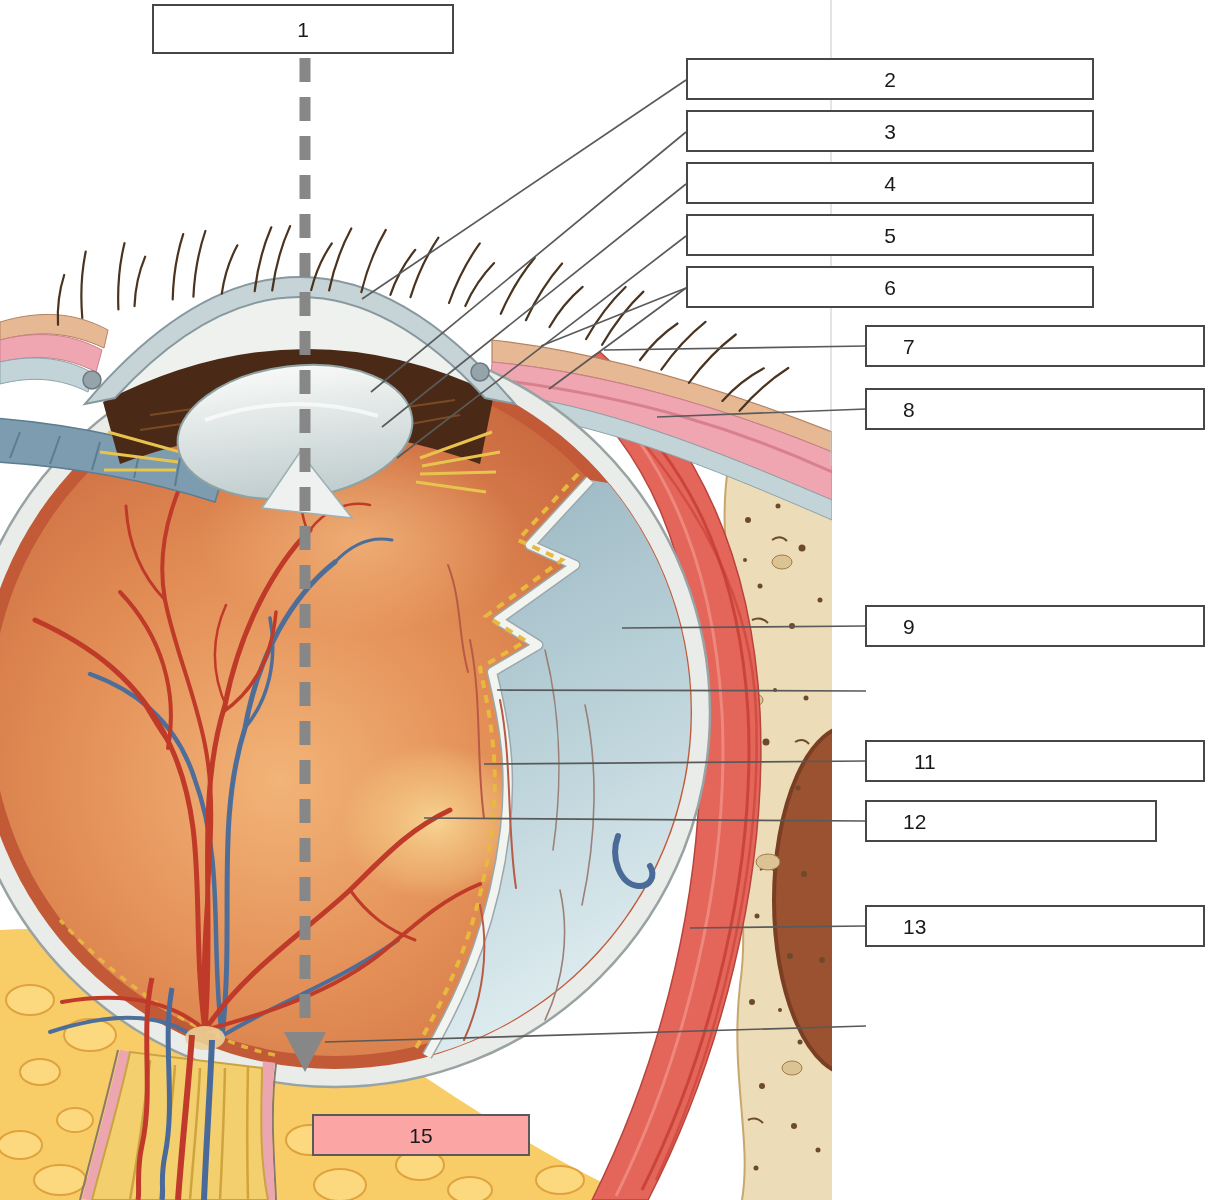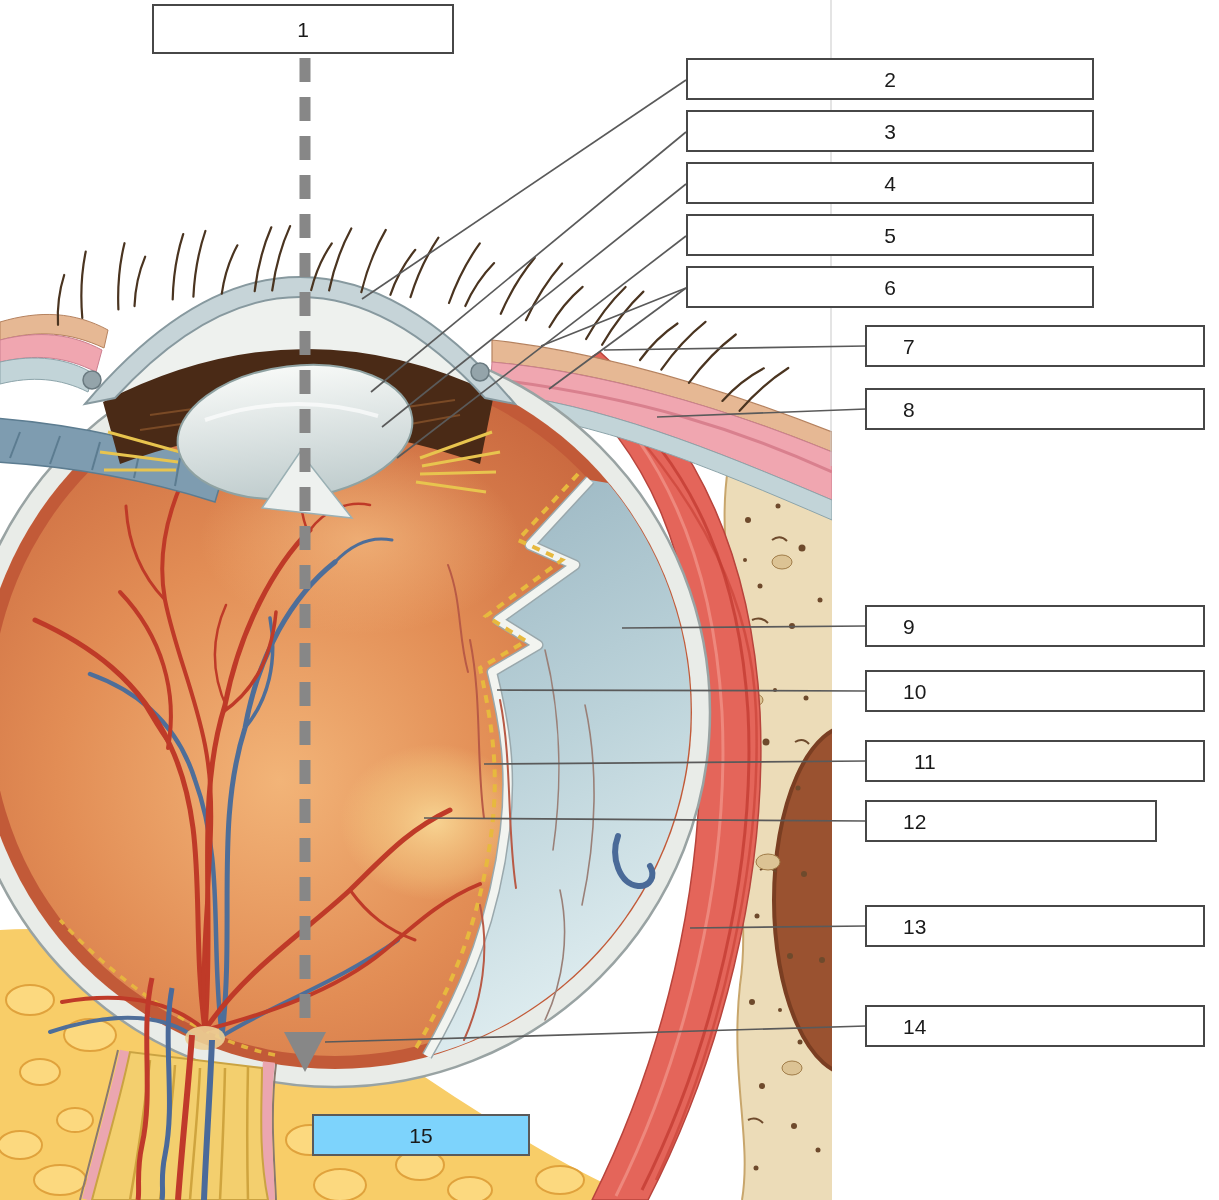--- a/index.html
+++ b/index.html
@@ -8,21 +8,21 @@
     font-family:"Liberation Sans",sans-serif;overflow:hidden;
   }
   svg.art{position:absolute;left:0;top:0;width:1219px;height:1200px;}
   .label-box{
     position:absolute;box-sizing:border-box;background:#ffffff;
     border:2px solid #474747;display:flex;align-items:center;
     font-size:21px;color:#1a1a1a;line-height:1;
   }
   .label-box.num-center{justify-content:center;}
   .label-box.num-left{justify-content:flex-start;padding-left:36px;}
-  .label-box.cream{background:#7dd3fc;border:2px solid #5a5a5a;}
+  .label-box.cream{background:#fca5a5;border:2px solid #5a5a5a;}
 </style>
 </head>
 <body>
 
 <div class="stage">
 
 <svg class="art" viewBox="0 0 1219 1200" aria-hidden="true">
   <defs>
     <clipPath id="artClip">
           <rect x="0" y="0" width="832" height="1200"></rect>
@@ -328,32 +328,26 @@
     </div>
 <div class="label-box num-left" style="left:865px;top:325px;width:340px;height:42px;">
       <span>7</span>
     </div>
 <div class="label-box num-left" style="left:865px;top:388px;width:340px;height:42px;">
       <span>8</span>
     </div>
 <div class="label-box num-left" style="left:865px;top:605px;width:340px;height:42px;">
       <span>9</span>
     </div>
-<div class="label-box num-left" style="left:865px;top:670px;width:340px;height:42px;">
-      <span>10</span>
-    </div>
 <div class="label-box num-left" style="left:865px;top:740px;width:340px;height:42px;padding-left:47px;">
       <span>11</span>
     </div>
 <div class="label-box num-left" style="left:865px;top:800px;width:292px;height:42px;">
       <span>12</span>
     </div>
 <div class="label-box num-left" style="left:865px;top:905px;width:340px;height:42px;">
       <span>13</span>
     </div>
-<div class="label-box num-left" style="left:865px;top:1005px;width:340px;height:42px;">
-      <span>14</span>
-    </div>
 <div class="label-box num-center cream" style="left:312px;top:1114px;width:218px;height:42px;">
       <span>15</span>
     </div>
 
 </div>
 
 </body></html>

